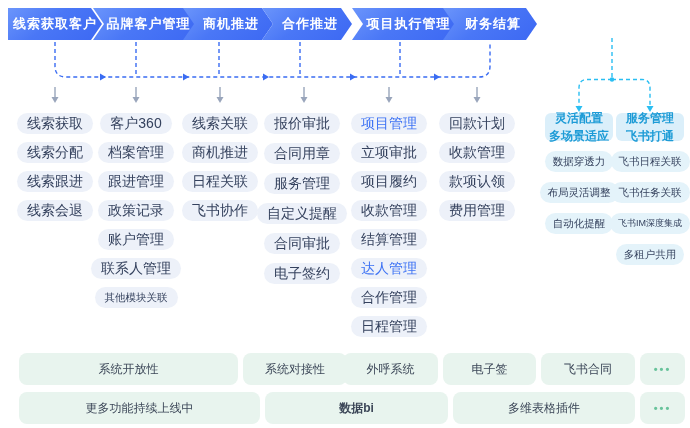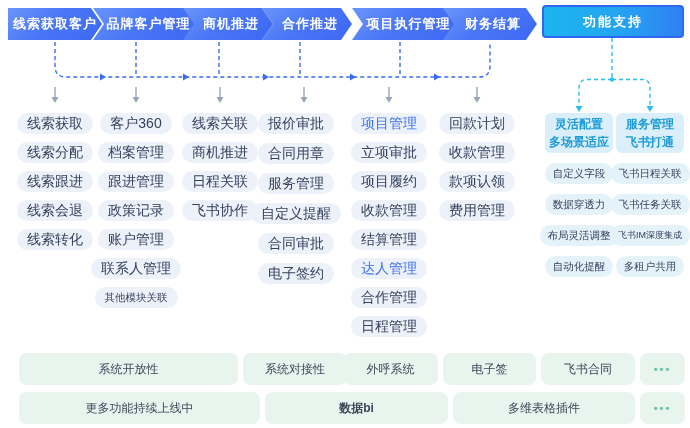--- a/index.html
+++ b/index.html
@@ -38,21 +38,21 @@
     padding:0 10px;white-space:nowrap;text-align:center;
   }
   .pill.accent{color:#3e73f4;}
   .pill.small{font-size:10.5px;}
   
   .sup-group{
     position:absolute;top:113px;width:68px;
     display:flex;flex-direction:column;align-items:center;gap:10px;
   }
   .sup-head{
-    width:68px;height:40px;border-radius:6px;background:#dbeffa;
+    width:68px;height:28px;border-radius:6px;background:#dbeffa;
     color:#1d9bd6;font-size:12px;font-weight:bold;line-height:1.5;
     display:flex;flex-direction:column;align-items:center;justify-content:center;
     text-align:center;
   }
   .sup-pill{
     height:21px;line-height:21px;border-radius:11px;background:#e4f3fa;
     color:#35425e;font-size:10.5px;padding:0 8px;white-space:nowrap;text-align:center;
   }
   .sup-pill.tiny{font-size:9px;}
   
@@ -67,21 +67,20 @@
 <body>
 
 <div class="canvas">
 
   <div class="flow-btn" style="left:8px;width:94px;">线索获取客户</div>
   <div class="flow-btn chev" style="left:93px;width:99px;">品牌客户管理</div>
   <div class="flow-btn chev" style="left:183px;width:84px;">商机推进</div>
   <div class="flow-btn chev" style="left:262px;width:84px;">合作推进</div>
   <div class="flow-btn chev" style="left:352px;width:101px;">项目执行管理</div>
   <div class="flow-btn chev" style="left:443px;width:88px;">财务结算</div>
-  <div class="support-btn">功能支持</div>
 
   <svg class="connectors" width="690" height="428" viewBox="0 0 690 428">
     <g stroke="#3a6cf2" stroke-width="1.4" fill="none" stroke-dasharray="4 3">
       <path d="M55 42 V66 Q55 77 66 77 H479 Q490 77 490 66 V42"></path>
       <path d="M136 42 V77"></path>
       <path d="M219 42 V77"></path>
       <path d="M300 42 V77"></path>
       <path d="M400 42 V77"></path>
     </g>
     <g fill="#3a6cf2">
@@ -117,41 +116,40 @@
       <path d="M575.5 106 L582.5 106 L579 112 Z"></path>
       <path d="M646.5 106 L653.5 106 L650 112 Z"></path>
     </g>
   </svg>
 
   <div class="col" style="left:5px;">
     <div class="pill">线索获取</div>
     <div class="pill">线索分配</div>
     <div class="pill">线索跟进</div>
     <div class="pill">线索会退</div>
-    <div class="pill">线索转化</div>
   </div>
 
   <div class="col" style="left:86px;">
     <div class="pill">客户360</div>
     <div class="pill">档案管理</div>
     <div class="pill">跟进管理</div>
     <div class="pill">政策记录</div>
     <div class="pill">账户管理</div>
     <div class="pill">联系人管理</div>
     <div class="pill small">其他模块关联</div>
   </div>
 
   <div class="col" style="left:170px;">
     <div class="pill">线索关联</div>
     <div class="pill">商机推进</div>
     <div class="pill">日程关联</div>
     <div class="pill">飞书协作</div>
   </div>
 
-  <div class="col" style="left:246px;gap:9px;">
+  <div class="col" style="left:252px;gap:9px;">
     <div class="pill">报价审批</div>
     <div class="pill">合同用章</div>
     <div class="pill">服务管理</div>
     <div class="pill">自定义提醒</div>
     <div class="pill">合同审批</div>
     <div class="pill">电子签约</div>
   </div>
 
   <div class="col" style="left:339px;">
     <div class="pill accent">项目管理</div>
@@ -169,21 +167,20 @@
     <div class="pill">收款管理</div>
     <div class="pill">款项认领</div>
     <div class="pill">费用管理</div>
   </div>
 
   <div class="sup-group" style="left:545px;">
     <div class="sup-head">
       <span>灵活配置</span>
       <span>多场景适应</span>
     </div>
-    <div class="sup-pill">自定义字段</div>
     <div class="sup-pill">数据穿透力</div>
     <div class="sup-pill">布局灵活调整</div>
     <div class="sup-pill">自动化提醒</div>
   </div>
 
   <div class="sup-group" style="left:616px;">
     <div class="sup-head">
       <span>服务管理</span>
       <span>飞书打通</span>
     </div>

